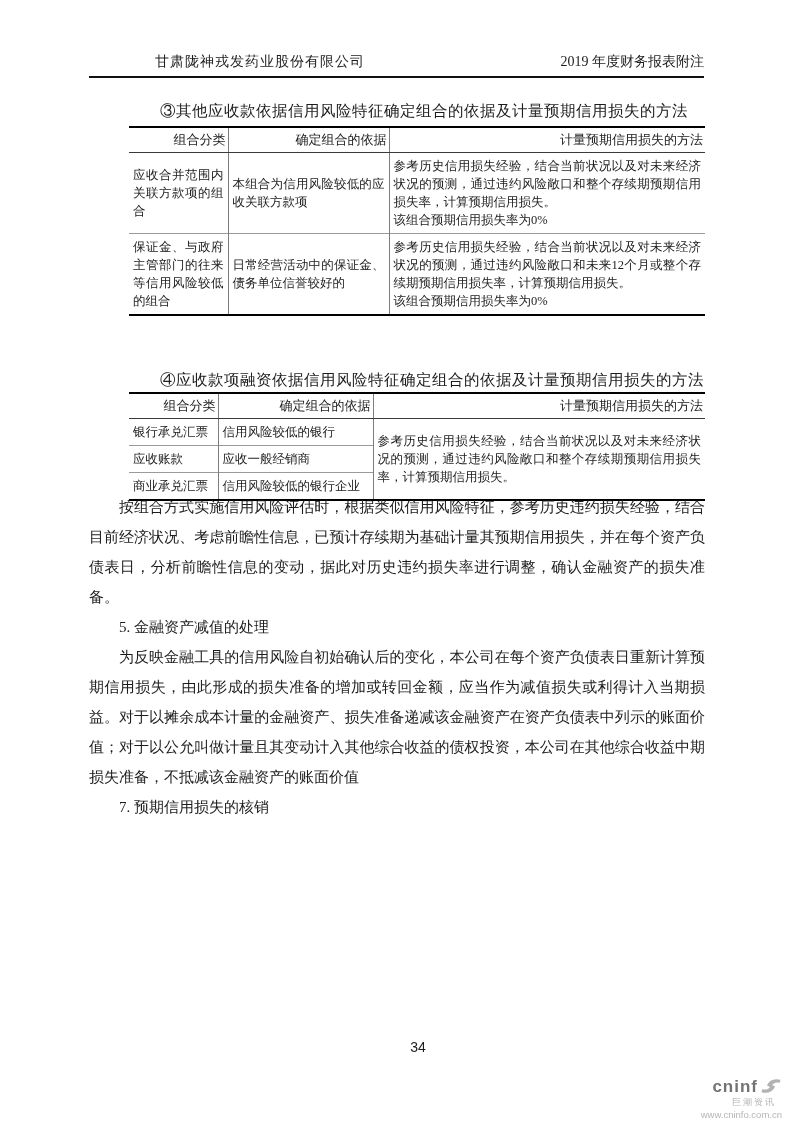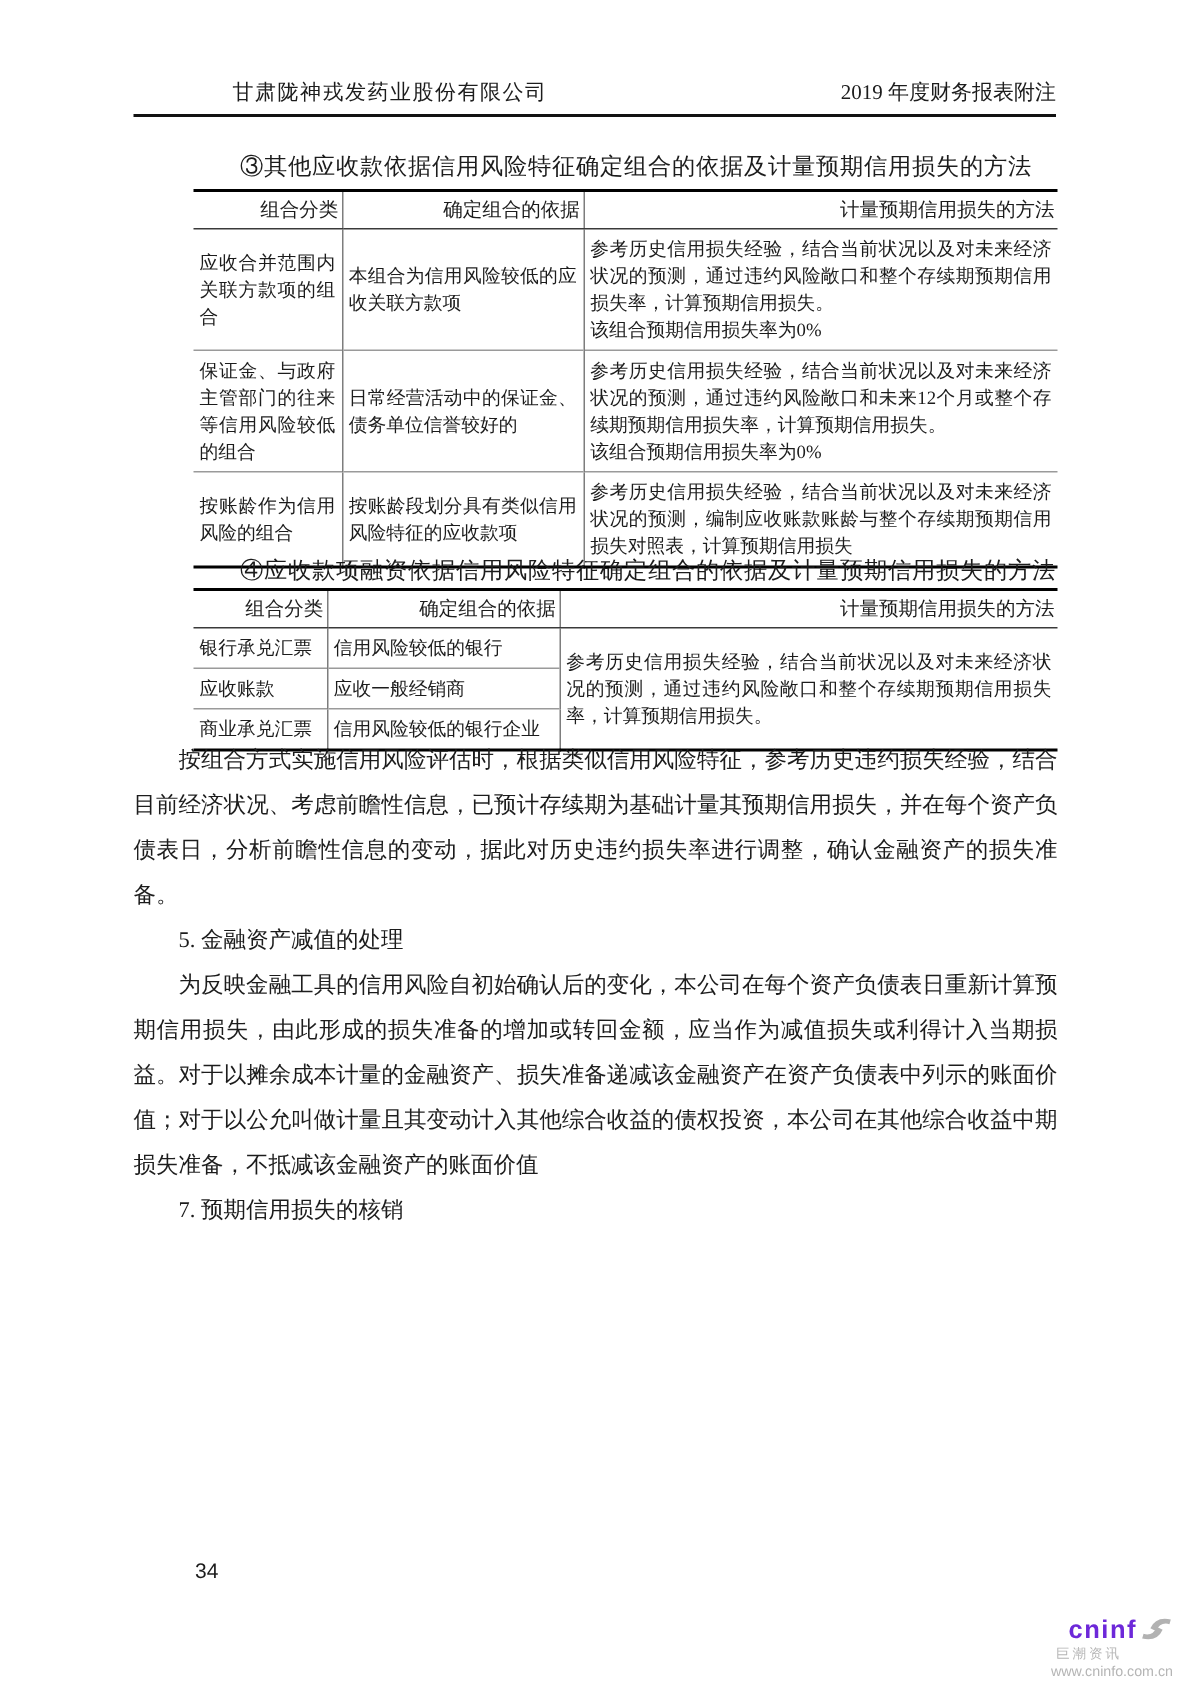--- a/index.html
+++ b/index.html
@@ -28,27 +28,27 @@
   .tbl td{padding:4px 4px;vertical-align:middle;}
   .tbl tbody td{border-top:1px solid #9a9a9a;}
   .tbl th:not(:last-child),.tbl td.vline{border-right:1px solid #7d7d7d;}
   .tbl td{text-align:justify;}
   .tbl td.merged{border-top:1.5px solid #3a3a3a;}
   .cell-note{margin-top:0;}
   
   .body-text{position:absolute;left:89px;top:492px;width:616px;font-size:15px;line-height:30px;text-align:justify;}
   .body-text p{margin:0;text-indent:2em;}
   
-  .page-number{position:absolute;left:130px;top:1039px;width:576px;font-size:14px;
+  .page-number{position:absolute;left:130px;top:1039px;width:576px;text-align:center;font-size:14px;
     font-family:"Liberation Sans","DejaVu Sans",sans-serif;}
   .footer-logo{position:absolute;right:11px;top:1076px;text-align:right;color:#b2b2b2;
     font-family:"Liberation Sans","DejaVu Sans",sans-serif;line-height:1;}
   .logo-row{display:flex;align-items:center;justify-content:flex-end;gap:2px;}
-  .logo-brand{font-size:17px;font-weight:bold;letter-spacing:1px;color:#6d28d9;}
-  .logo-name{font-size:9px;letter-spacing:2px;margin-top:2px;margin-right:34px;color:#b5b5b5;}
+  .logo-brand{font-size:17px;font-weight:bold;letter-spacing:1px;color:#737373;}
+  .logo-name{font-size:9px;letter-spacing:2px;margin-top:2px;margin-right:6px;color:#b5b5b5;}
   .logo-url{font-size:9.5px;margin-top:3px;color:#b5b5b5;}
   .swirl{display:inline-block;width:22px;height:20px;}
 </style>
 </head>
 <body>
 
 <div class="page">
 
   <span class="hdr-company">甘肃陇神戎发药业股份有限公司</span>
   <span class="hdr-report">2019 年度财务报表附注</span>
@@ -77,27 +77,20 @@
           <div>参考历史信用损失经验，结合当前状况以及对未来经济状况的预测，通过违约风险敞口和整个存续期预期信用损失率，计算预期信用损失。</div>
           <div class="cell-note">该组合预期信用损失率为0%</div>
         </td>
       </tr>
       <tr>
         <td class="vline">保证金、与政府主管部门的往来等信用风险较低的组合</td>
         <td class="vline">日常经营活动中的保证金、债务单位信誉较好的</td>
         <td>
           <div>参考历史信用损失经验，结合当前状况以及对未来经济状况的预测，通过违约风险敞口和未来12个月或整个存续期预期信用损失率，计算预期信用损失。</div>
           <div class="cell-note">该组合预期信用损失率为0%</div>
-        </td>
-      </tr>
-      <tr>
-        <td class="vline">按账龄作为信用风险的组合</td>
-        <td class="vline">按账龄段划分具有类似信用风险特征的应收款项</td>
-        <td>
-          <div>参考历史信用损失经验，结合当前状况以及对未来经济状况的预测，编制应收账款账龄与整个存续期预期信用损失对照表，计算预期信用损失</div>
         </td>
       </tr>
     </tbody>
   </table>
 
   <div class="sec-title" id="title4">④应收款项融资依据信用风险特征确定组合的依据及计量预期信用损失的方法</div>
 
   <table class="tbl" id="table2">
     <colgroup>
         <col style="width:89px">

